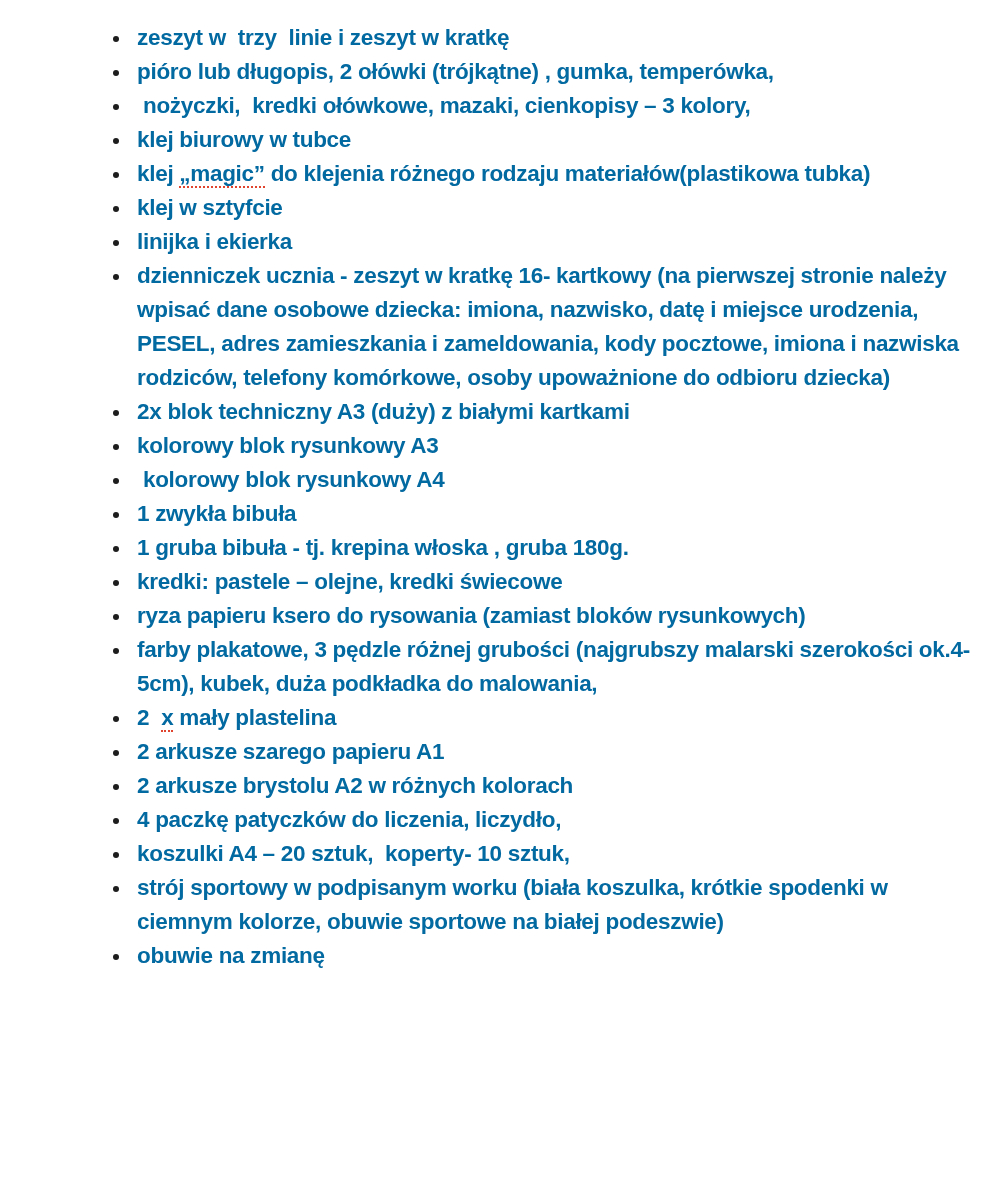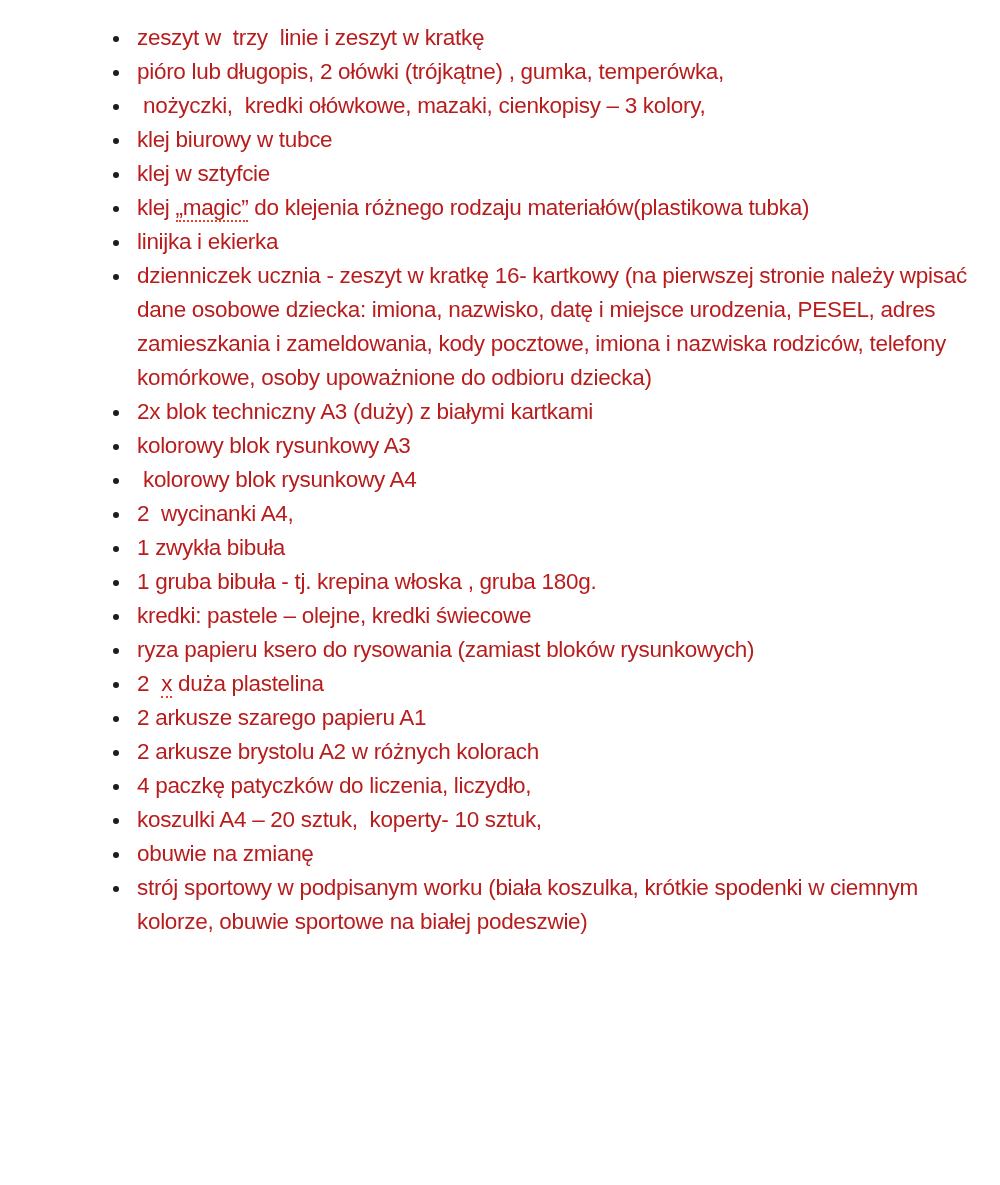--- a/index.html
+++ b/index.html
@@ -7,21 +7,22 @@
     padding: 0;
     background: #ffffff;
   }
   .page {
     position: relative;
     width: 1000px;
     height: 1040px;
     background: #ffffff;
     overflow: hidden;
     font-family: "Liberation Sans", "DejaVu Sans", sans-serif;
-    color: #b91c1c;
+    color: #0369a1;
+    font-weight: bold;
   }
   .bullet-list {
     padding: 21px 14px 0 110px;
   }
   .list-item {
     display: flex;
     align-items: flex-start;
   }
   .bullet {
     flex: 0 0 27px;
@@ -67,25 +68,25 @@
       <div class="list-item">
         <span class="bullet"></span>
         <span class="item-text"><span> nożyczki,  kredki ołówkowe, mazaki, cienkopisy – 3 kolory,</span></span>
       </div>
       <div class="list-item">
         <span class="bullet"></span>
         <span class="item-text"><span>klej biurowy w tubce</span></span>
       </div>
       <div class="list-item">
         <span class="bullet"></span>
-        <span class="item-text"><span>klej w sztyfcie</span></span>
+        <span class="item-text"><span>klej </span><span class="spellcheck">„magic”</span><span> do klejenia różnego rodzaju materiałów(plastikowa tubka)</span></span>
       </div>
       <div class="list-item">
         <span class="bullet"></span>
-        <span class="item-text"><span>klej </span><span class="spellcheck">„magic”</span><span> do klejenia różnego rodzaju materiałów(plastikowa tubka)</span></span>
+        <span class="item-text"><span>klej w sztyfcie</span></span>
       </div>
       <div class="list-item">
         <span class="bullet"></span>
         <span class="item-text"><span>linijka i ekierka</span></span>
       </div>
       <div class="list-item">
         <span class="bullet"></span>
         <span class="item-text"><span>dzienniczek ucznia - zeszyt w kratkę 16- kartkowy (na pierwszej stronie należy wpisać dane osobowe dziecka: imiona, nazwisko, datę i miejsce urodzenia, PESEL, adres zamieszkania i zameldowania, kody pocztowe, imiona i nazwiska rodziców, telefony komórkowe, osoby upoważnione do odbioru dziecka)</span></span>
       </div>
       <div class="list-item">
@@ -95,60 +96,60 @@
       <div class="list-item">
         <span class="bullet"></span>
         <span class="item-text"><span>kolorowy blok rysunkowy A3</span></span>
       </div>
       <div class="list-item">
         <span class="bullet"></span>
         <span class="item-text"><span> kolorowy blok rysunkowy A4</span></span>
       </div>
       <div class="list-item">
         <span class="bullet"></span>
-        <span class="item-text"><span>2  wycinanki A4,</span></span>
-      </div>
-      <div class="list-item">
-        <span class="bullet"></span>
         <span class="item-text"><span>1 zwykła bibuła</span></span>
       </div>
       <div class="list-item">
         <span class="bullet"></span>
         <span class="item-text"><span>1 gruba bibuła - tj. krepina włoska , gruba 180g.</span></span>
       </div>
       <div class="list-item">
         <span class="bullet"></span>
         <span class="item-text"><span>kredki: pastele – olejne, kredki świecowe</span></span>
       </div>
       <div class="list-item">
         <span class="bullet"></span>
         <span class="item-text"><span>ryza papieru ksero do rysowania (zamiast bloków rysunkowych)</span></span>
       </div>
       <div class="list-item">
         <span class="bullet"></span>
-        <span class="item-text"><span>2  </span><span class="spellcheck">x</span><span> duża plastelina</span></span>
+        <span class="item-text"><span>farby plakatowe, 3 pędzle różnej grubości (najgrubszy malarski szerokości ok.4-5cm), kubek, duża podkładka do malowania,</span></span>
+      </div>
+      <div class="list-item">
+        <span class="bullet"></span>
+        <span class="item-text"><span>2  </span><span class="spellcheck">x</span><span> mały plastelina</span></span>
       </div>
       <div class="list-item">
         <span class="bullet"></span>
         <span class="item-text"><span>2 arkusze szarego papieru A1</span></span>
       </div>
       <div class="list-item">
         <span class="bullet"></span>
         <span class="item-text"><span>2 arkusze brystolu A2 w różnych kolorach</span></span>
       </div>
       <div class="list-item">
         <span class="bullet"></span>
         <span class="item-text"><span>4 paczkę patyczków do liczenia, liczydło,</span></span>
       </div>
       <div class="list-item">
         <span class="bullet"></span>
         <span class="item-text"><span>koszulki A4 – 20 sztuk,  koperty- 10 sztuk,</span></span>
       </div>
       <div class="list-item">
         <span class="bullet"></span>
-        <span class="item-text"><span>obuwie na zmianę</span></span>
+        <span class="item-text"><span>strój sportowy w podpisanym worku (biała koszulka, krótkie spodenki w ciemnym kolorze, obuwie sportowe na białej podeszwie)</span></span>
       </div>
       <div class="list-item">
         <span class="bullet"></span>
-        <span class="item-text"><span>strój sportowy w podpisanym worku (biała koszulka, krótkie spodenki w ciemnym kolorze, obuwie sportowe na białej podeszwie)</span></span>
+        <span class="item-text"><span>obuwie na zmianę</span></span>
       </div>
     </div>
 </div>
 
 </body></html>

